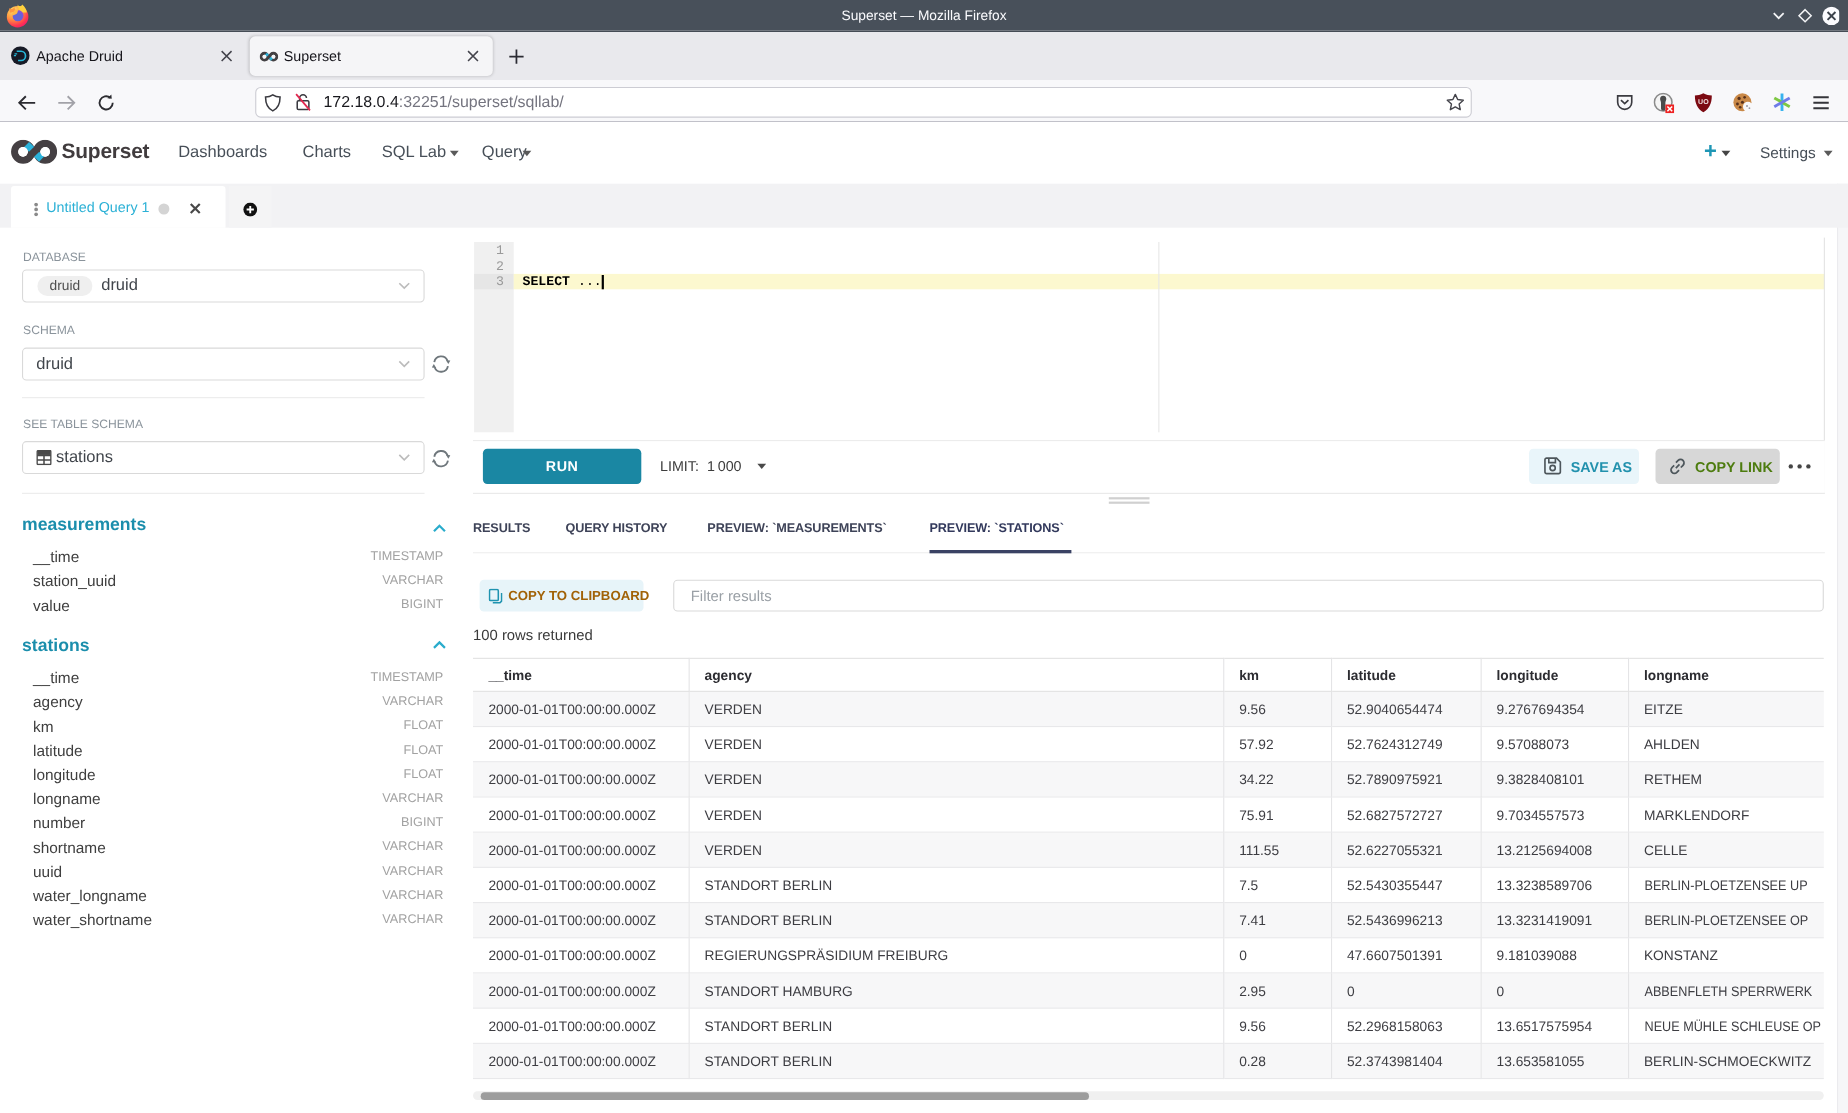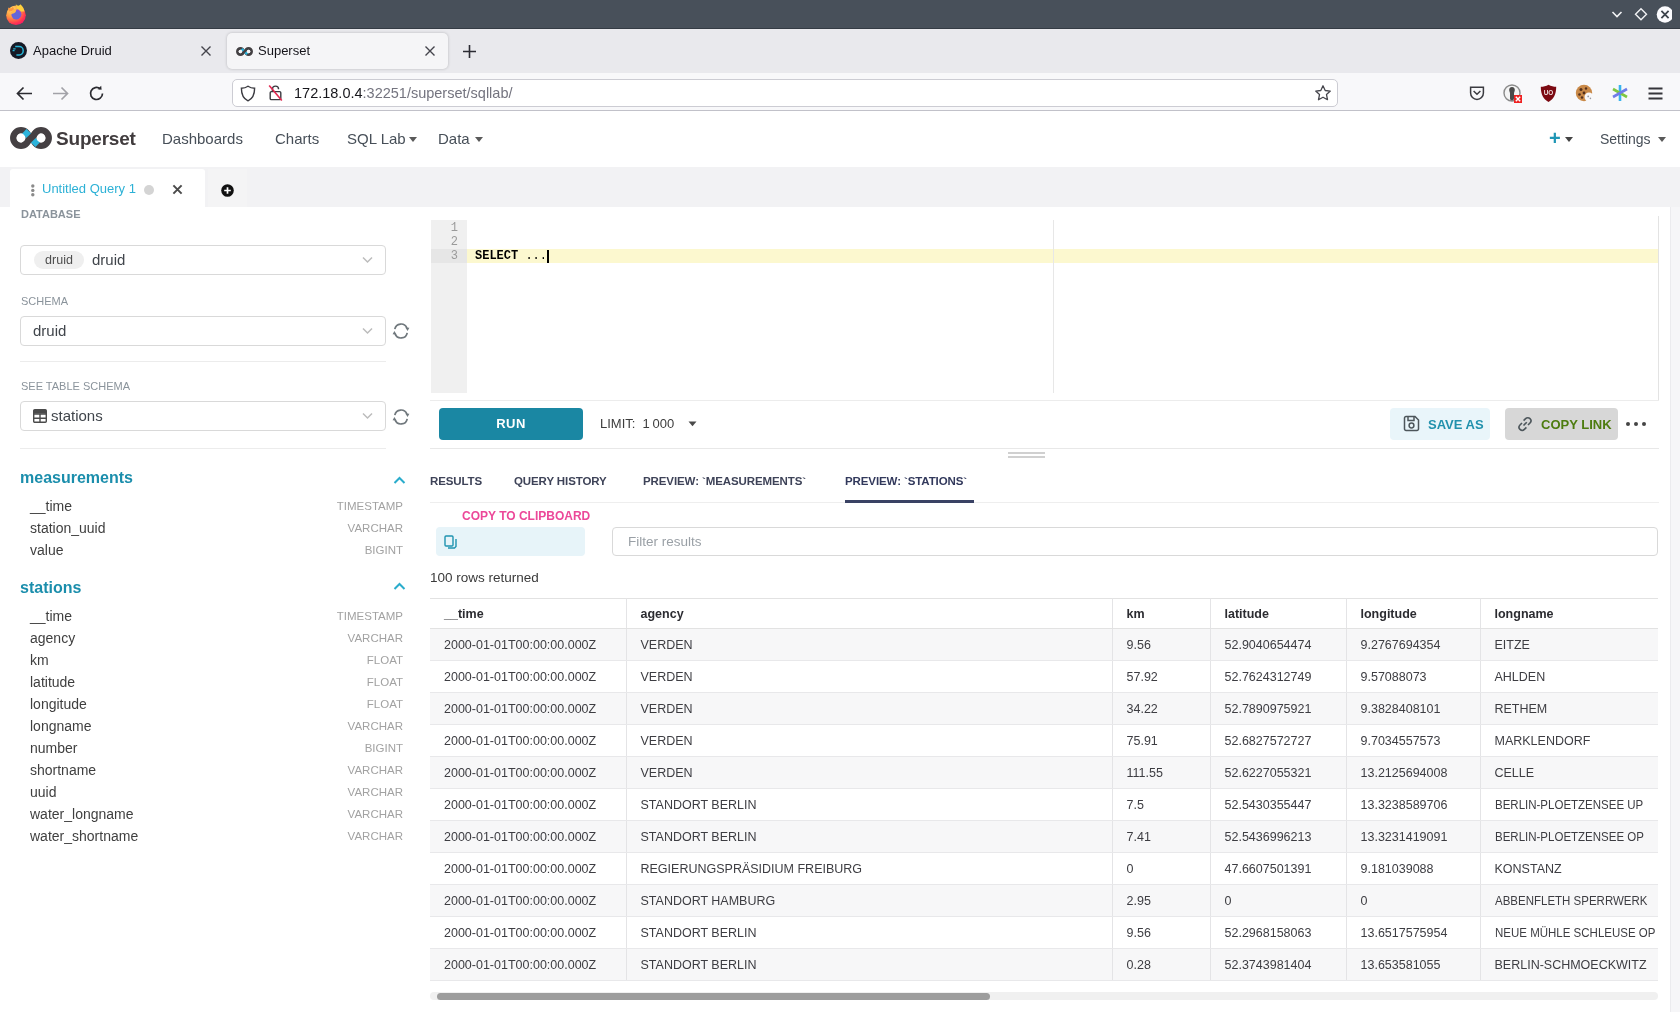--- a/index.html
+++ b/index.html
@@ -100,20 +100,21 @@
   #hscroll-thumb { left:437px; top:993px; width:553px; height:7px; background:#9d9d9d; border-radius:3.5px; }
   #pagescroll { left:1670px; top:111px; width:10px; height:901px; background:#f6f6f8; border-left:1px solid #ebebee; }
 </style>
 </head>
 <body>
 <div id="stage">
 
   <div class="abs" id="pagescroll"></div>
 
   <div class="abs" id="titlebar"></div>
+  <div class="abs" id="titletext">Superset — Mozilla Firefox</div>
   <svg class="abs" style="left:4px; top:2px;" width="24" height="24" viewBox="0 0 24 24">
     <defs>
       <radialGradient id="ffo" cx="30%" cy="20%" r="90%">
         <stop offset="0%" stop-color="#ffde67"></stop>
           <stop offset="45%" stop-color="#ff9640"></stop>
         <stop offset="80%" stop-color="#ff3750"></stop>
           <stop offset="100%" stop-color="#f5156c"></stop>
       </radialGradient>
     </defs>
     <circle cx="12" cy="13.2" r="9.8" fill="url(#ffo)"></circle>
@@ -225,21 +226,21 @@
     <line x1="14.2" y1="4.4" x2="27.8" y2="17.6" stroke="#2cb4dc" stroke-width="6.5"></line>
     <line x1="14.2" y1="17.6" x2="27.8" y2="4.4" stroke="#454043" stroke-width="6.5"></line>
     <circle cx="11" cy="11" r="4.4" fill="#ffffff"></circle>
     <circle cx="31" cy="11" r="4.4" fill="#ffffff"></circle>
   </svg>
   <div class="abs" id="wordmark">Superset</div>
   <div class="abs navlink" style="left:162px;">Dashboards</div>
   <div class="abs navlink" style="left:275px;">Charts</div>
   <div class="abs navlink" style="left:347px;">SQL Lab</div>
   <div class="abs caret" style="left:409px;"></div>
-  <div class="abs navlink" style="left:438px;">Data</div>
+  <div class="abs navlink" style="left:438px;">Query</div>
   <div class="abs caret" style="left:475px;"></div>
   <div class="abs" style="left:1549px; top:111px; height:56px; line-height:54px; font-size:20px; color:#1e96b5; font-weight:bold;">+</div>
   <div class="abs caret" style="left:1565px; border-top-color:#444;"></div>
   <div class="abs navlink" style="left:1600px; font-size:14px;">Settings</div>
   <div class="abs caret" style="left:1658px;"></div>
 
   <div class="abs" id="qstrip"></div>
   <div class="abs" id="qtab"></div>
   <svg class="abs" style="left:31px; top:184px;" width="4" height="13" viewBox="0 0 4 13">
     <circle cx="1.8" cy="2" r="1.7" fill="#8a8a8a"></circle>
@@ -250,21 +251,21 @@
   <div class="abs" style="left:144px; top:185px; width:10px; height:10px; border-radius:50%; background:#d4d4d4;"></div>
   <svg class="abs" style="left:172px; top:184px;" width="11" height="11" viewBox="0 0 11 11">
     <path d="M1.4 1.4 L9.6 9.6 M9.6 1.4 L1.4 9.6" stroke="#4a4a4a" stroke-width="2"></path>
     </svg>
   <div class="abs" id="plustab"></div>
   <svg class="abs" style="left:221px; top:184px;" width="13" height="13" viewBox="0 0 13 13">
     <circle cx="6.5" cy="6.5" r="6.3" fill="#111"></circle>
     <path d="M6.5 3.2 L6.5 9.8 M3.2 6.5 L9.8 6.5" stroke="#fff" stroke-width="1.7"></path>
     </svg>
 
-  <div class="abs sl-label" style="top:208px;font-weight:bold;">DATABASE</div>
+  <div class="abs sl-label" style="top:228px;">DATABASE</div>
   <div class="abs sselect" style="top:245px;"></div>
   <div class="abs" style="left:34px; top:251px; width:50px; height:18px; background:#efefef; border-radius:9px;
        font-size:12.5px; color:#4e4e4e; text-align:center; line-height:18px;">druid</div>
   <div class="abs sseltext" style="left:92px; top:245px; line-height:30px;">druid</div>
   <svg class="abs" style="left:362px; top:256px;" width="11" height="8" viewBox="0 0 11 8">
     <path d="M1 1.5 L5.5 6 L10 1.5" fill="none" stroke="#bcbcbc" stroke-width="1.5"></path>
     </svg>
 
   <div class="abs sl-label" style="top:295px;">SCHEMA</div>
   <div class="abs sselect" style="top:316px;"></div>
@@ -378,21 +379,21 @@
   <div class="abs rtab" style="left:643px;">PREVIEW: `MEASUREMENTS`</div>
   <div class="abs rtab" style="left:845px; color:#32395c;">PREVIEW: `STATIONS`</div>
   <div class="abs" id="tabsline"></div>
   <div class="abs" id="inkbar"></div>
 
   <div class="abs" id="copyclip"></div>
   <svg class="abs" style="left:444px; top:535px;" width="13" height="14" viewBox="0 0 13 14">
     <rect x="1" y="1" width="8" height="10" rx="1" fill="none" stroke="#1f93b0" stroke-width="1.4"></rect>
     <path d="M4 13 L10.5 13 L12 11.5 L12 4" fill="none" stroke="#1f93b0" stroke-width="1.4"></path>
     </svg>
-  <div class="abs btntext" style="left:462px; top:502px; line-height:29px; font-size:12px; color:#ec4899;">COPY TO CLIPBOARD</div>
+  <div class="abs btntext" style="left:462px; top:527px; line-height:29px; font-size:12px; color:#a16207;">COPY TO CLIPBOARD</div>
   <div class="abs" id="filterbox"></div>
   <div class="abs" style="left:628px; top:527px; line-height:29px; font-size:13.5px; color:#9aa0a6;">Filter results</div>
   <div class="abs" id="rowsreturned">100 rows returned</div>
 
   <div class="abs" id="rtable">
     <table>
       <colgroup>
         <col style="width:196px">
           <col style="width:486px">
           <col style="width:98px">

